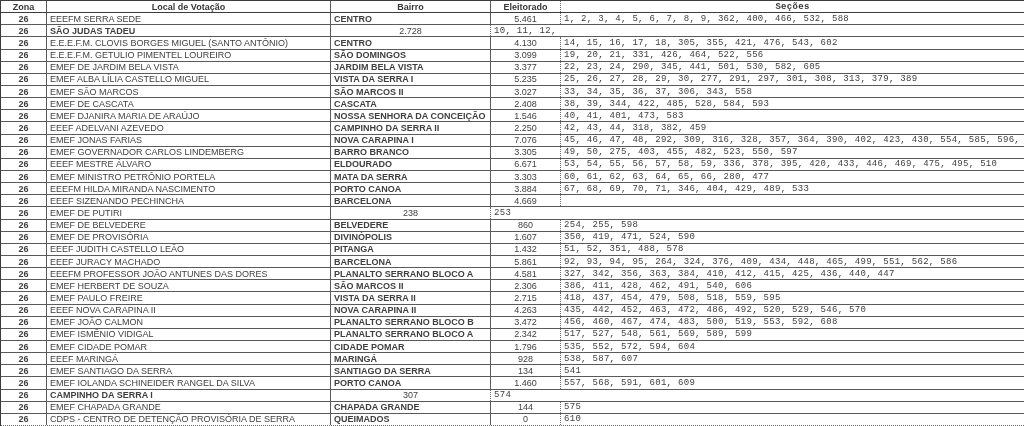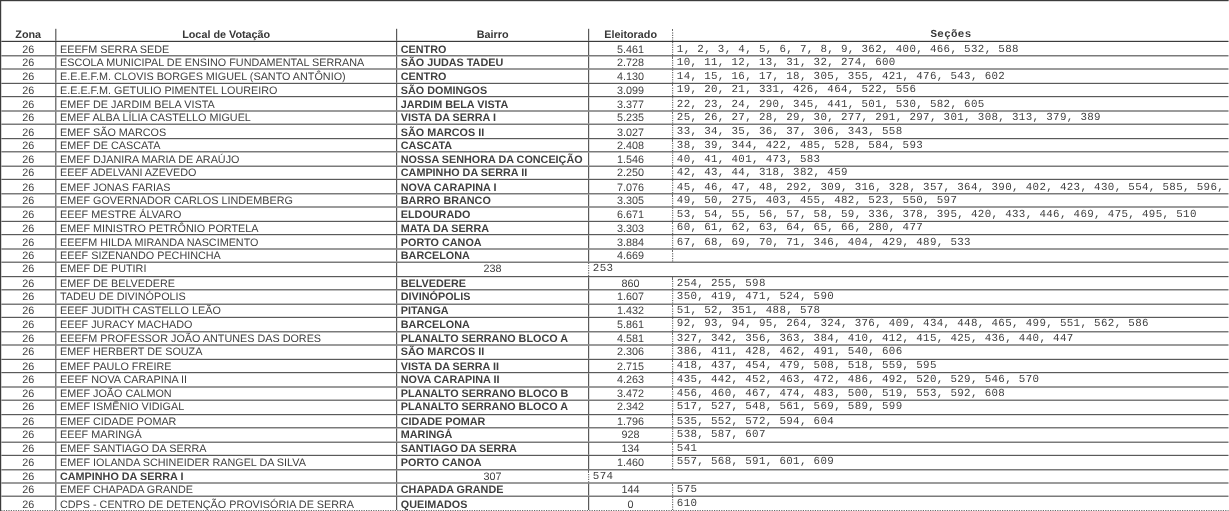--- a/index.html
+++ b/index.html
@@ -34,34 +34,33 @@
     box-sizing: border-box;
     display: flex;
     align-items: center;
     overflow: hidden;
     white-space: nowrap;
     font-size: 9px;
     line-height: 10px;
     color: #3f3f3f;
     padding: 0 0 0 3px;
   }
-  .c-zona      { border-right: 1px solid #5a5a5a; justify-content: center; padding: 0; }
+  .c-zona      { border-right: 1px solid #5a5a5a; justify-content: center; padding: 0; font-weight: bold; }
   .c-local     { border-right: 1px solid #5a5a5a; }
   .c-bairro    { border-right: 1px solid #5a5a5a; font-weight: bold; }
   .c-eleit     { border-right: 1px dotted #6a6a6a; justify-content: center; padding: 0; text-align: right; }
   .c-secoes    { letter-spacing: 0.3px; font-family: Liberation Mono, monospace; }
   .header .cell {
     font-weight: bold;
     justify-content: center;
     color: #383838;
     padding: 0;
   }
   .header {
     border-bottom: 1px solid #3c3c3c;
-    margin-top: 23px;
   }
 </style>
 </head>
 <body>
 
 <div class="sheet">
   <div class="trow header">
     <div class="cell c-zona">Zona</div>
     <div class="cell c-local">Local de Votação</div>
     <div class="cell c-bairro">Bairro</div>
@@ -72,21 +71,20 @@
   <div class="trow">
     <div class="cell c-zona">26</div>
     <div class="cell c-local">EEEFM SERRA SEDE</div>
     <div class="cell c-bairro">CENTRO</div>
     <div class="cell c-eleit">5.461</div>
     <div class="cell c-secoes">1, 2, 3, 4, 5, 6, 7, 8, 9, 362, 400, 466, 532, 588</div>
   </div>
 
   <div class="trow">
     <div class="cell c-zona">26</div>
-    <div class="cell c-local">ESCOLA MUNICIPAL DE ENSINO FUNDAMENTAL SERRANA</div>
     <div class="cell c-bairro">SÃO JUDAS TADEU</div>
     <div class="cell c-eleit">2.728</div>
     <div class="cell c-secoes">10, 11, 12, 13, 31, 32, 274, 600</div>
   </div>
 
   <div class="trow">
     <div class="cell c-zona">26</div>
     <div class="cell c-local">E.E.E.F.M.  CLOVIS BORGES MIGUEL (SANTO ANTÔNIO)</div>
     <div class="cell c-bairro">CENTRO</div>
     <div class="cell c-eleit">4.130</div>
@@ -206,21 +204,21 @@
   <div class="trow">
     <div class="cell c-zona">26</div>
     <div class="cell c-local">EMEF DE BELVEDERE</div>
     <div class="cell c-bairro">BELVEDERE</div>
     <div class="cell c-eleit">860</div>
     <div class="cell c-secoes">254, 255, 598</div>
   </div>
 
   <div class="trow">
     <div class="cell c-zona">26</div>
-    <div class="cell c-local">TADEU DE DIVINÓPOLIS</div>
+    <div class="cell c-local">EMEF DE PROVISÓRIA</div>
     <div class="cell c-bairro">DIVINÓPOLIS</div>
     <div class="cell c-eleit">1.607</div>
     <div class="cell c-secoes">350, 419, 471, 524, 590</div>
   </div>
 
   <div class="trow">
     <div class="cell c-zona">26</div>
     <div class="cell c-local">EEEF JUDITH CASTELLO LEÃO</div>
     <div class="cell c-bairro">PITANGA</div>
     <div class="cell c-eleit">1.432</div>

